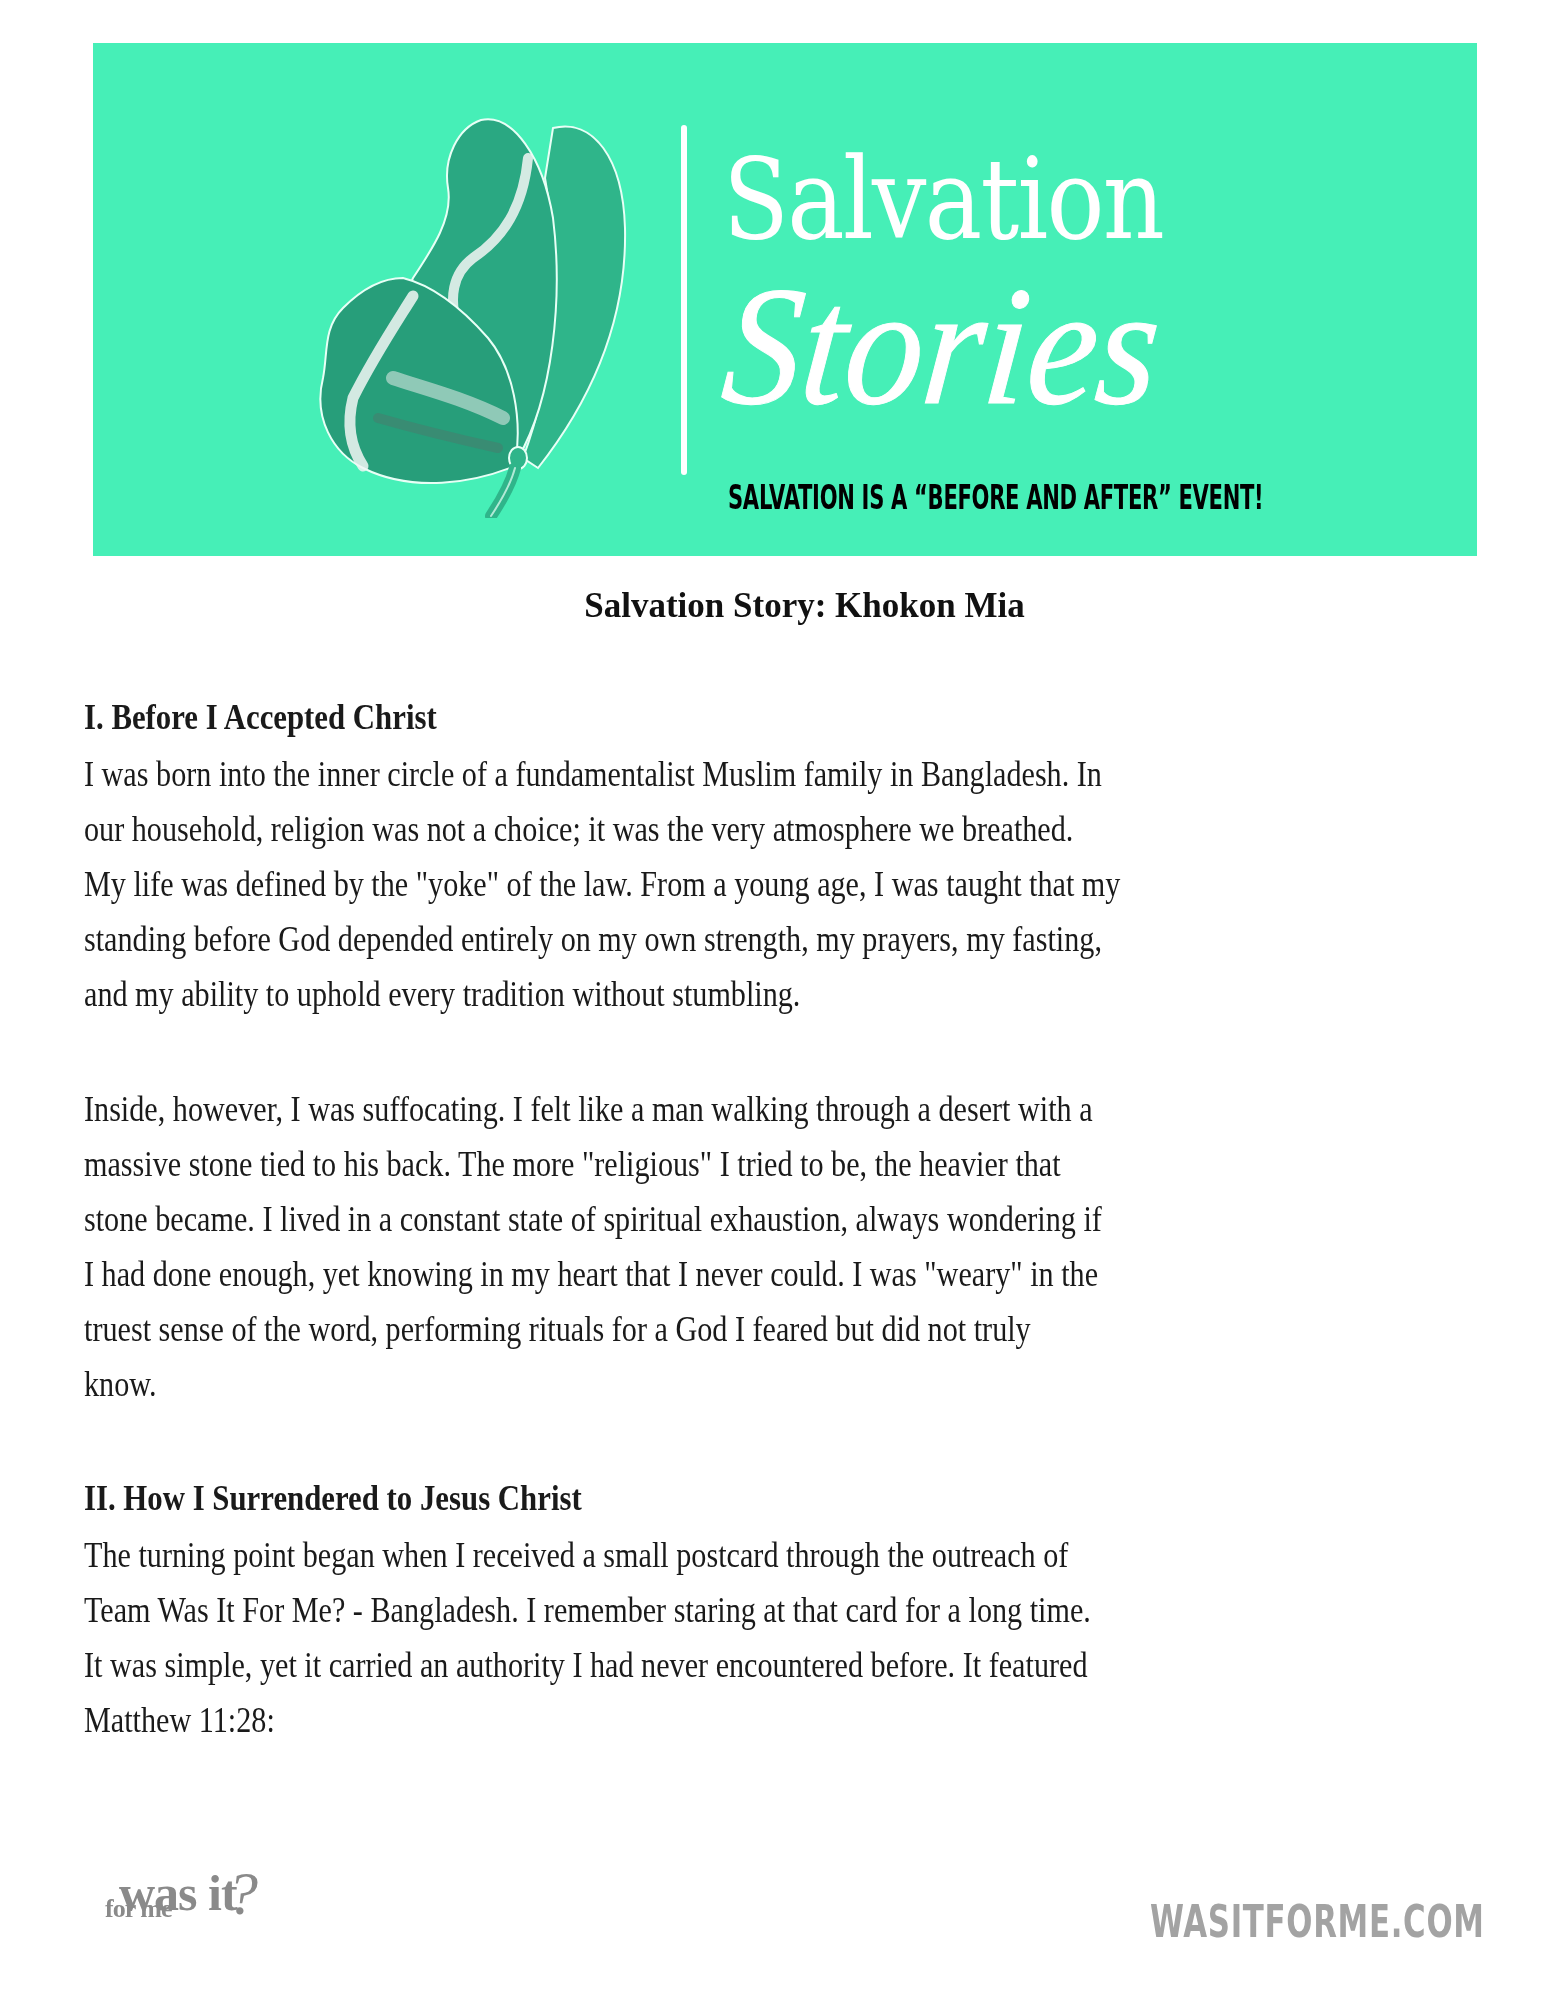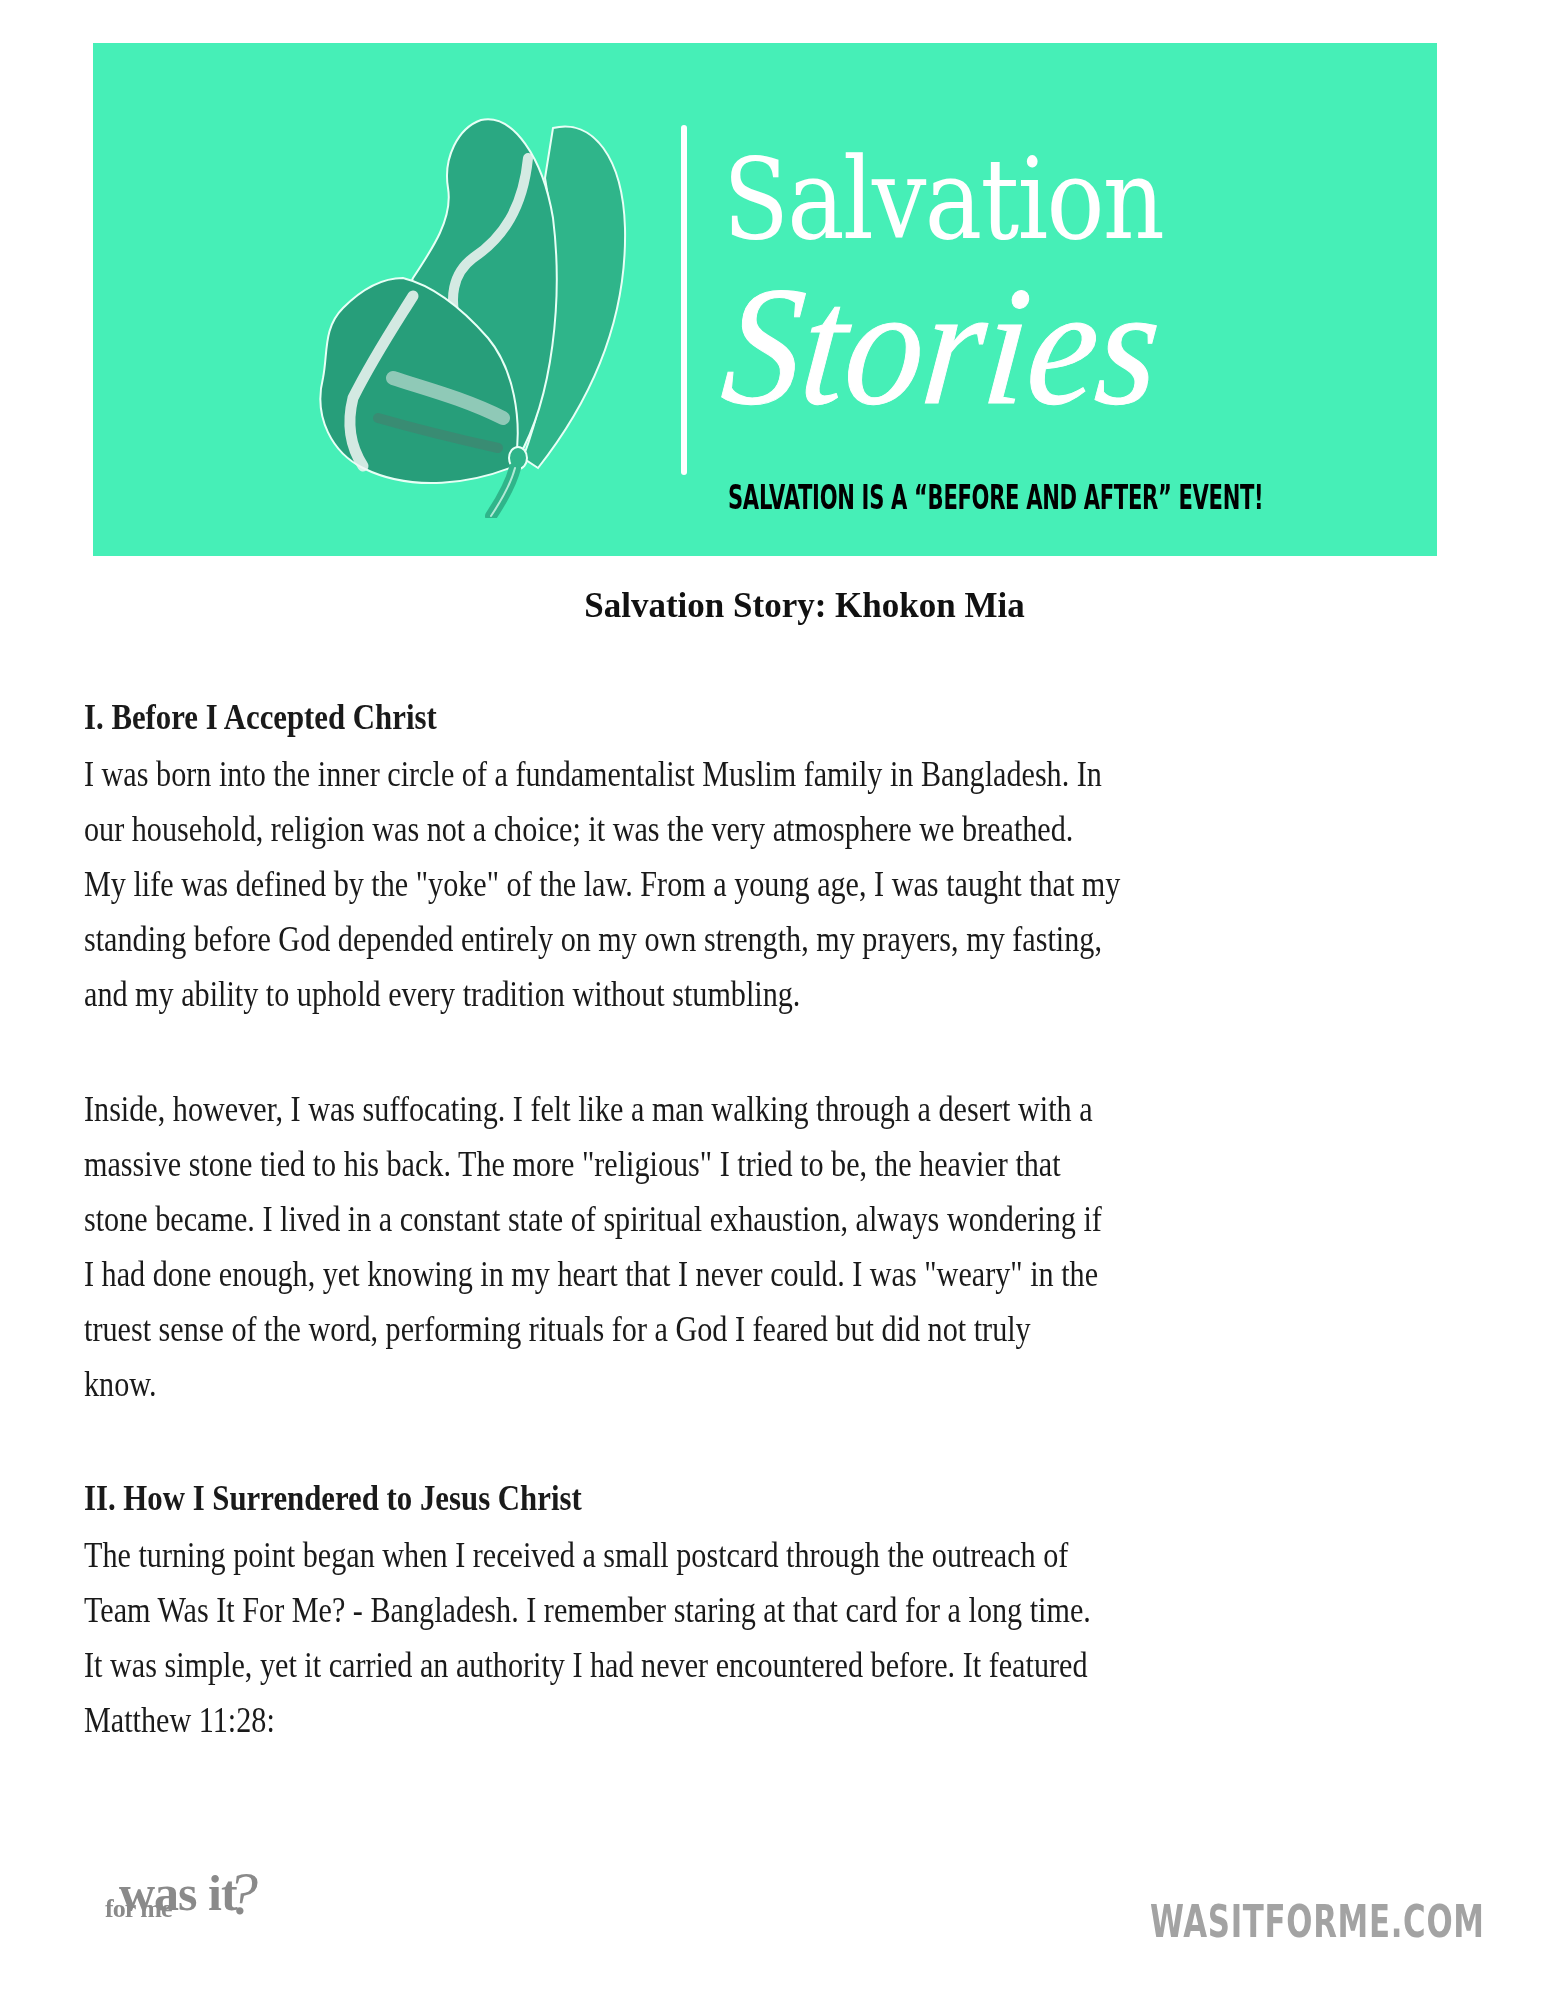--- a/index.html
+++ b/index.html
@@ -1,19 +1,20 @@
 <!DOCTYPE html>
 <html><head>
   <meta charset="utf-8">
   <style>
     html, body { margin: 0; padding: 0; background: #ffffff; }
     body { width: 1545px; height: 2000px; position: relative; overflow: hidden; }
     .banner {
       position: absolute; left: 93px; top: 43px; width: 1344px; height: 513px;
       background: #46EFB7;
+      padding-left: 40px;
     }
     .butterfly { position: absolute; left: 160px; top: 55px; width: 390px; height: 420px; }
     .divider {
       position: absolute; left: 588px; top: 82px; width: 6px; height: 350px;
       background: #ffffff; border-radius: 3px;
     }
     .title-serif {
       position: absolute; left: 630px; top: 100px;
       font-family: "DejaVu Serif", serif; font-size: 112px; color: #ffffff;
       letter-spacing: -2px; line-height: 1; transform: scaleX(0.86); transform-origin: left top;

